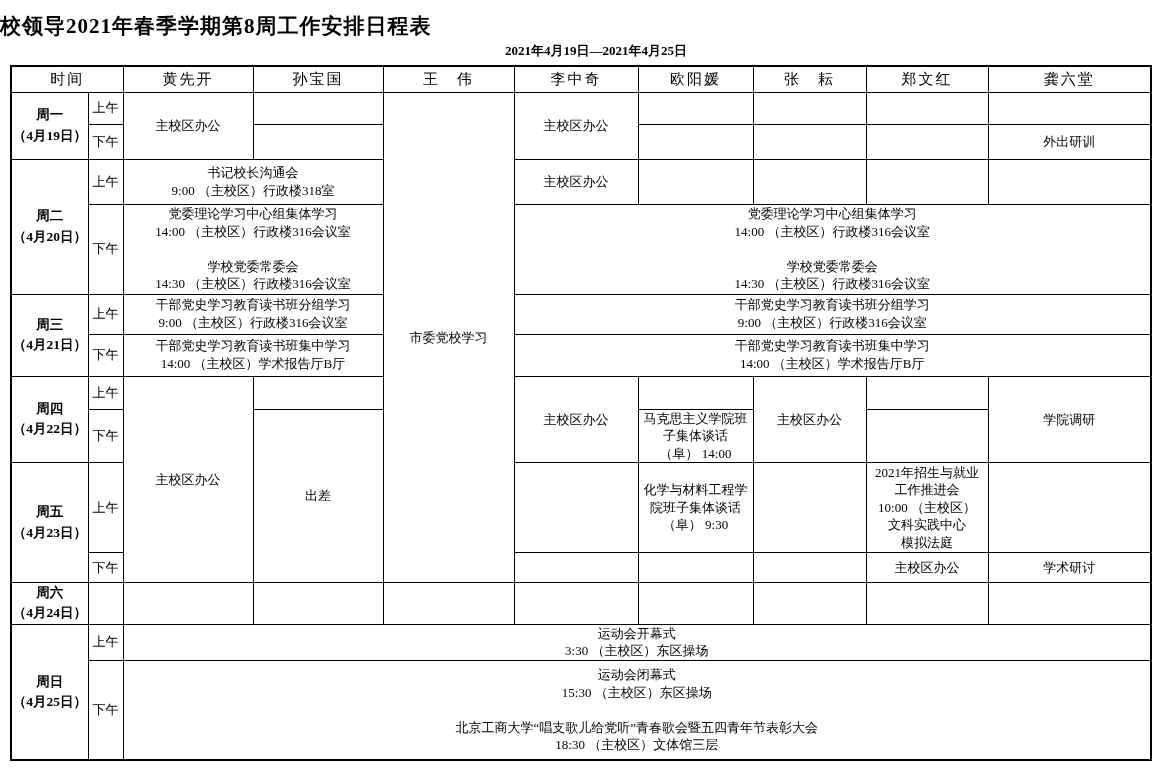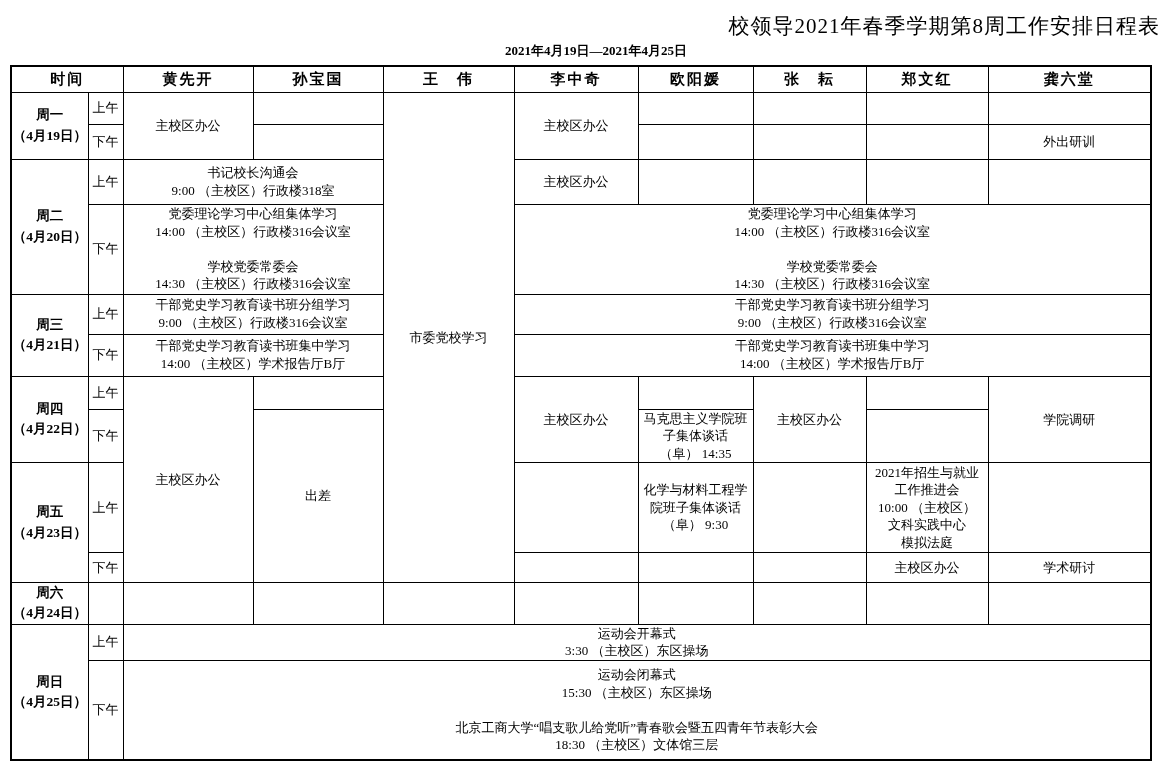--- a/index.html
+++ b/index.html
@@ -1,21 +1,21 @@
 <!DOCTYPE html>
 <html><head>
 <meta charset="utf-8">
 <style>
   html,body{margin:0;padding:0;background:#fff;color:#000;}
   body{width:1160px;height:768px;overflow:hidden;font-family:"Liberation Serif","DejaVu Serif",serif;}
-  .title{ text-align:right; font-size:21px; font-weight:normal; padding-top:12px; letter-spacing:1px;}
+  .title{ text-align:left; font-size:21px; font-weight:bold; padding-top:12px; letter-spacing:1px;}
   .subtitle{ text-align:center; font-size:13px; font-weight:bold; margin-top:2px;padding-left:32px;}
   table{ border-collapse:collapse; table-layout:fixed; width:1140px; margin:5px 0 0 10px; border:2px solid #000;}
   td,th{ border:1px solid #000; padding:0; text-align:center; vertical-align:middle; white-space:pre-line; overflow:hidden;}
-  th{ font-size:15px; font-weight:bold; letter-spacing:2px;}
+  th{ font-size:15px; font-weight:normal; letter-spacing:2px;}
   td.day{ font-size:13.5px; font-weight:bold; line-height:1.5;margin-left:32px;}
   td.ampm{ font-size:13px;text-align:center;}
   td.ev{ font-size:13px; line-height:1.35;}
   tr.h26{height:26px} tr.h32{height:32px} tr.h35{height:35px} tr.h45{height:45px}
   tr.h90{height:90px} tr.h40{height:40px} tr.h42{height:42px} tr.h33{height:33px}
   tr.h50{height:50px} tr.h30{height:30px} tr.h100{height:100px}
 </style>
 </head>
 <body>
 
@@ -127,21 +127,21 @@
     <td class="ev"></td>
     <td class="ev" rowspan="2">主校区办公</td>
     <td class="ev"></td>
     <td class="ev" rowspan="2">学院调研</td>
   </tr>
 
   <tr class="h50">
     <td class="ampm">下午</td>
     <td class="ev" rowspan="3">出差</td>
     <td class="ev">马克思主义学院班子集体谈话
-（阜） 14:35</td>
+（阜） 14:00</td>
     <td class="ev"></td>
   </tr>
 
   <tr class="h90">
     <td class="day" rowspan="2">周五
 （4月23日）</td>
     <td class="ampm">上午</td>
     <td class="ev"></td>
     <td class="ev">化学与材料工程学院班子集体谈话
 （阜） 9:30</td>

